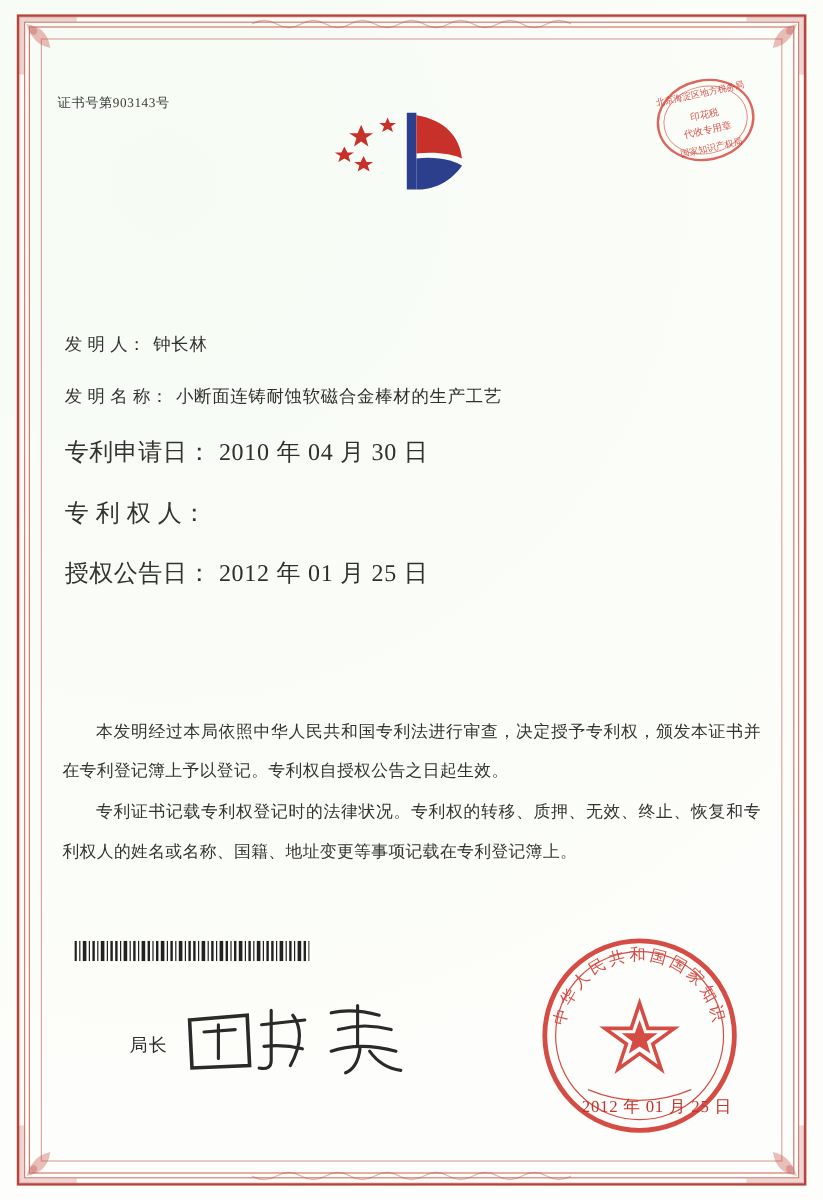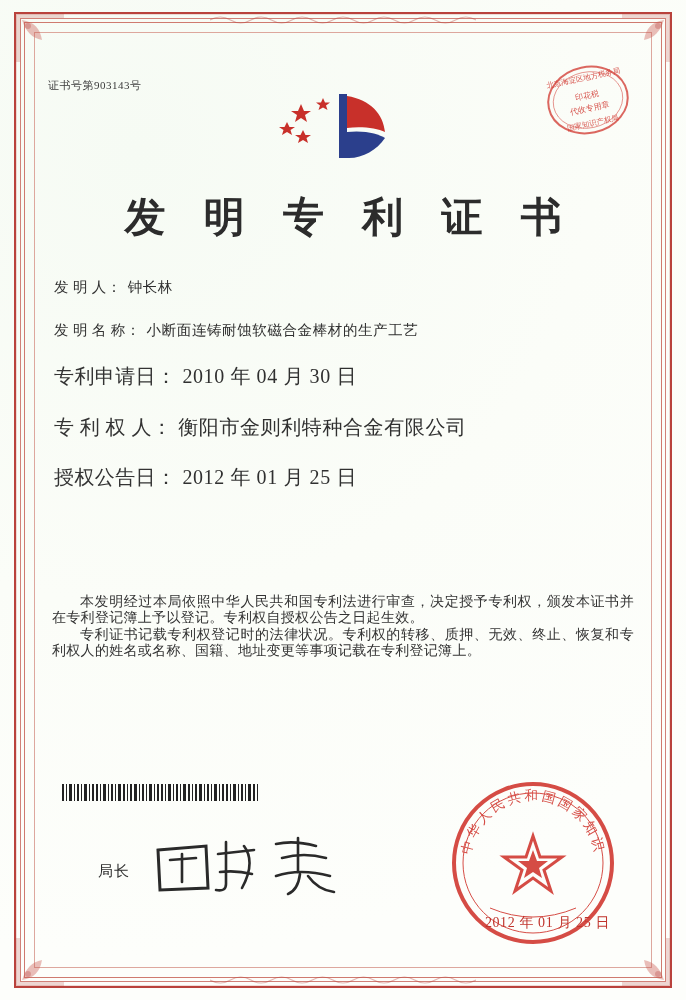--- a/index.html
+++ b/index.html
@@ -139,41 +139,41 @@
     color: #303030;
   }
   .field-row.small { font-size: 20px; }
 
   .body-text {
     position: absolute;
     left: 8px;
     right: 8px;
     top: 552px;
     font-size: 14px;
-    line-height: 16px;
+    line-height: 33px;
     color: #333;
     letter-spacing: 0.3px;
   }
   .body-text p {
     margin: 0 0 1px 0;
     text-indent: 28px;
     text-align: justify;
   }
 
   .barcode {
     position: absolute;
     left: 18px;
     top: 742px;
     width: 196px;
     height: 17px;
   }
 
   .sign-label {
     position: absolute;
-    left: 54px;
+    left: 64px;
     top: 820px;
     font-size: 15px;
     color: #2d2d2d;
     letter-spacing: 1px;
   }
   .signature {
     position: absolute;
     left: 104px;
     top: 790px;
     width: 220px;
@@ -281,38 +281,36 @@
           <ellipse cx="46" cy="46" rx="40" ry="33" fill="none" stroke="#d0342c" stroke-width="2" opacity="0.75"></ellipse>
           <ellipse cx="46" cy="46" rx="35" ry="28" fill="none" stroke="#d0342c" stroke-width="0.8" opacity="0.6"></ellipse>
           <text x="46" y="26" font-size="7.5" fill="#d0342c" text-anchor="middle" font-family="'Liberation Serif',serif" opacity="0.85">北京海淀区地方税务局</text>
           <text x="46" y="44" font-size="8" fill="#d0342c" text-anchor="middle" font-family="'Liberation Serif',serif" opacity="0.85">印花税</text>
           <text x="46" y="57" font-size="8" fill="#d0342c" text-anchor="middle" font-family="'Liberation Serif',serif" opacity="0.85">代收专用章</text>
           <text x="46" y="72" font-size="7.5" fill="#d0342c" text-anchor="middle" font-family="'Liberation Serif',serif" opacity="0.8">国家知识产权局</text>
         </g>
       </svg>
     </div>
 
-    <div class="doc-title">发 明 专 利 证 书</div>
 
     <div class="fields">
       <div class="field-row">
         <span class="field-label">发 明 人：</span>
         <span class="field-value">钟长林</span>
       </div>
       <div class="field-row">
         <span class="field-label">发 明 名 称：</span>
         <span class="field-value">小断面连铸耐蚀软磁合金棒材的生产工艺</span>
       </div>
       <div class="field-row small">
         <span class="field-label">专利申请日：</span>
         <span class="field-value">2010 年 04 月 30 日</span>
       </div>
       <div class="field-row small">
         <span class="field-label">专 利 权 人：</span>
-        <span class="field-value">衡阳市金则利特种合金有限公司</span>
       </div>
       <div class="field-row small">
         <span class="field-label">授权公告日：</span>
         <span class="field-value">2012 年 01 月 25 日</span>
       </div>
     </div>
 
     <div class="body-text">
       <p>本发明经过本局依照中华人民共和国专利法进行审查，决定授予专利权，颁发本证书并在专利登记簿上予以登记。专利权自授权公告之日起生效。</p>
       <p>专利证书记载专利权登记时的法律状况。专利权的转移、质押、无效、终止、恢复和专利权人的姓名或名称、国籍、地址变更等事项记载在专利登记簿上。</p>

